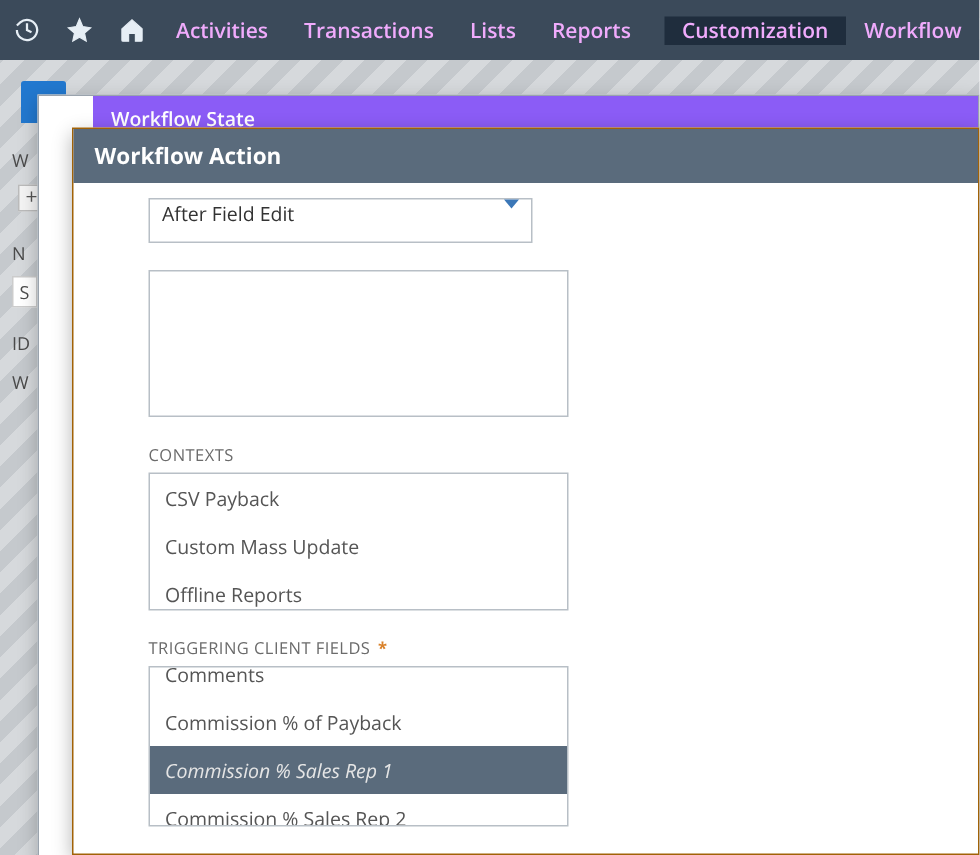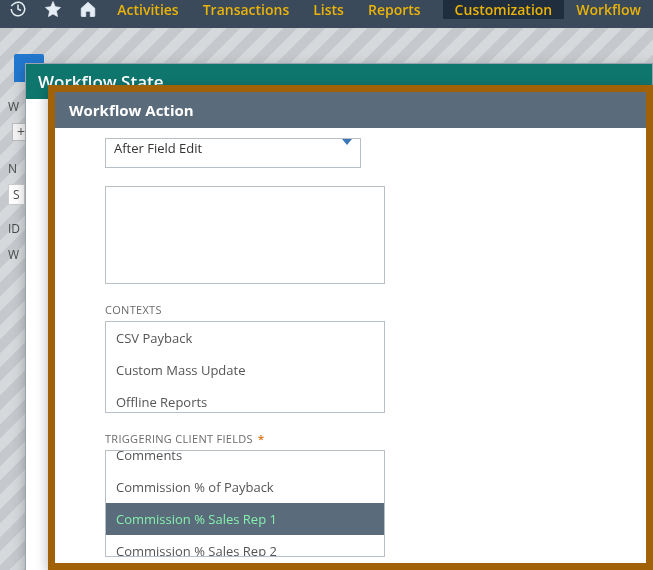--- a/index.html
+++ b/index.html
@@ -10,25 +10,25 @@
     background:
       repeating-linear-gradient(135deg, #c5c9cd 0px, #c5c9cd 10px, #d6d9dc 10px, #d6d9dc 20px);
     width: 653px;
     height: 570px;
     overflow: hidden;
     position: relative;
   }
 
   
   .topnav {
-    height: 28px;
+    height: 40px;
     background: #3b4a5a;
     display: flex;
-    align-items: flex-start;
-    color: #eab308;
+    align-items: center;
+    color: #f0abfc;
     font-size: 14px;
     font-weight: 600;
   }
   .topnav .icon-btn {
     width: 40px;
     display: flex;
     align-items: center;
     justify-content: center;
     border-right: 0;
   }
@@ -71,36 +71,37 @@
   .modal-outer {
     position: absolute;
     top: 63px;
     left: 25px;
     right: 0;
     background: #fff;
     border: 1px solid #9aa3ad;
     box-shadow: 0 4px 12px rgba(0,0,0,0.25);
   }
   .modal-outer .titlebar {
-    background: #0f766e;
+    background: #8b5cf6;
     color: #fff;
     font-weight: 600;
     padding: 6px 12px;
-    font-size: 17px;
+    font-size: 13px;
+    margin-left: 36px;
   }
 
   
   .modal-inner {
     position: absolute;
     top: 85px;
     left: 48px;
     right: 0;
     bottom: 0;
     background: #fff;
-    border: 7px solid #a16207;
+    border: 1px solid #a16207;
     box-shadow: 0 4px 12px rgba(0,0,0,0.3);
     display: flex;
     flex-direction: column;
   }
   .modal-inner .titlebar {
     background: #5a6b7c;
     color: #fff;
     font-weight: 700;
     padding: 8px 14px;
     font-size: 15px;
@@ -150,21 +151,22 @@
   }
   .listbox .item {
     padding: 7px 10px;
     font-size: 13px;
     color: #555;
     cursor: pointer;
     white-space: nowrap;
   }
   .listbox .item.selected {
     background: #5a6b7c;
-    color: #86efac;
+    color: #e5e5e5;
+    font-style: italic;
   }
   .listbox.event-types { height: 98px; }
   .listbox.contexts .items { height: 90px; }
   .listbox.trig .items { height: 105px; }
 
   
   .listbox .items::-webkit-scrollbar { width: 16px; }
   .listbox .items::-webkit-scrollbar-track { background: #f0f0f0; }
   .listbox .items::-webkit-scrollbar-thumb { background: #c5c5c5; }
   .listbox .items::-webkit-scrollbar-button { background:#f0f0f0; height:16px; }

